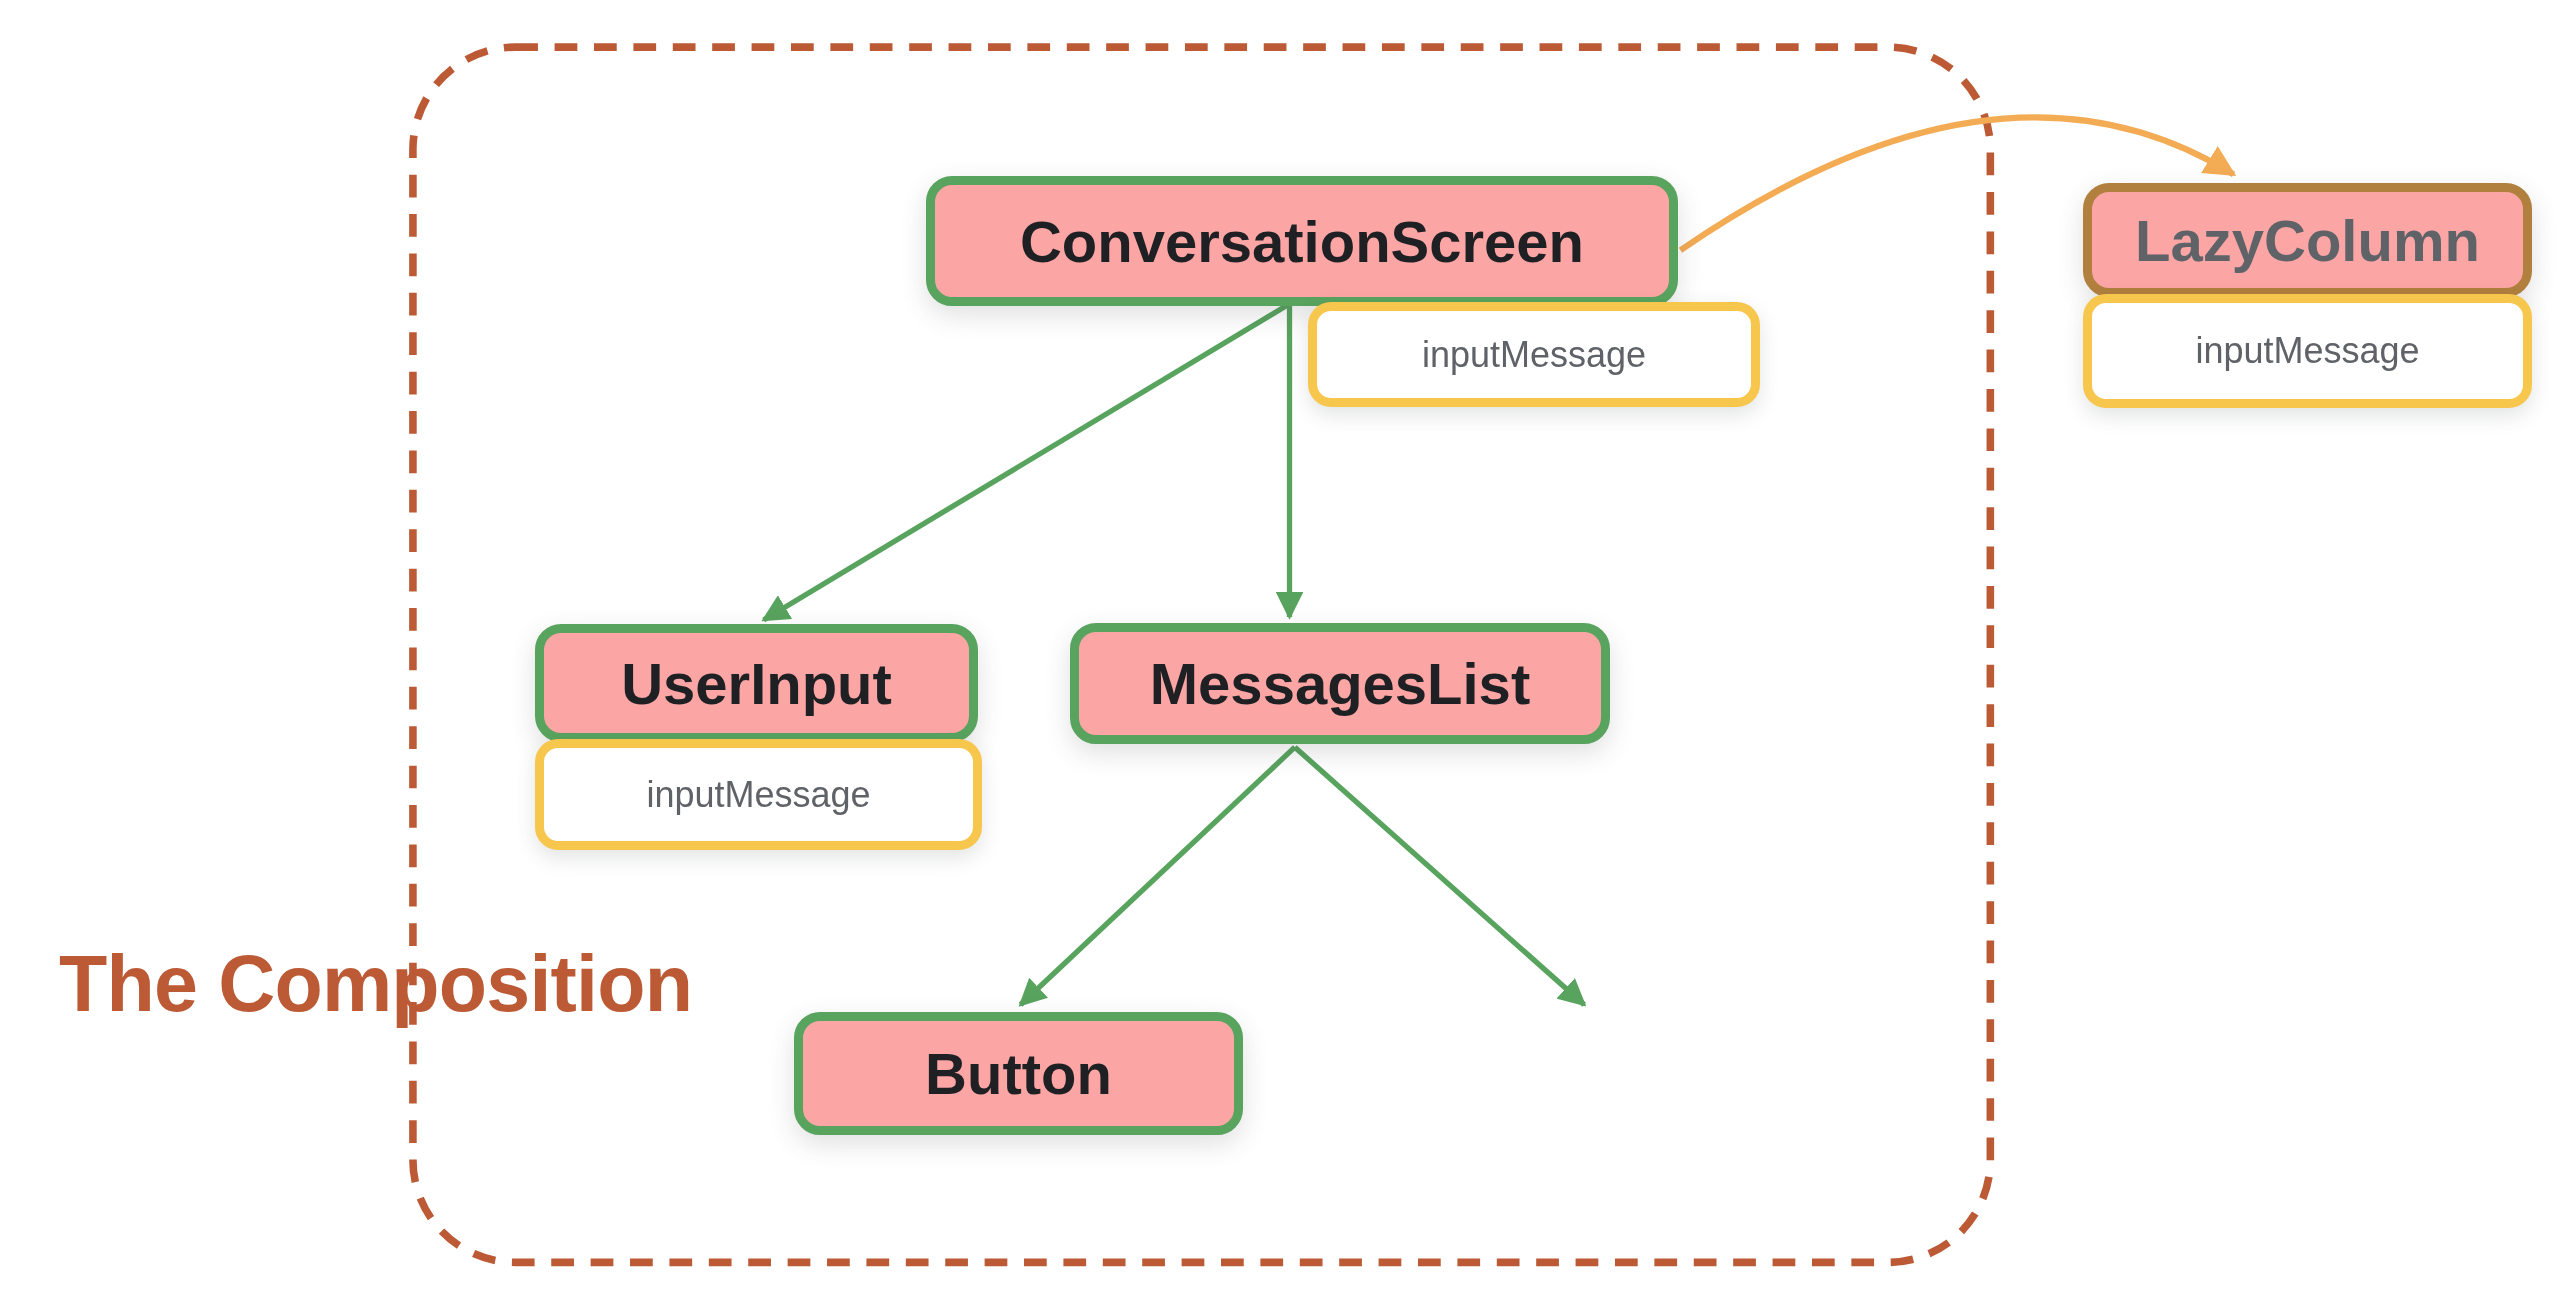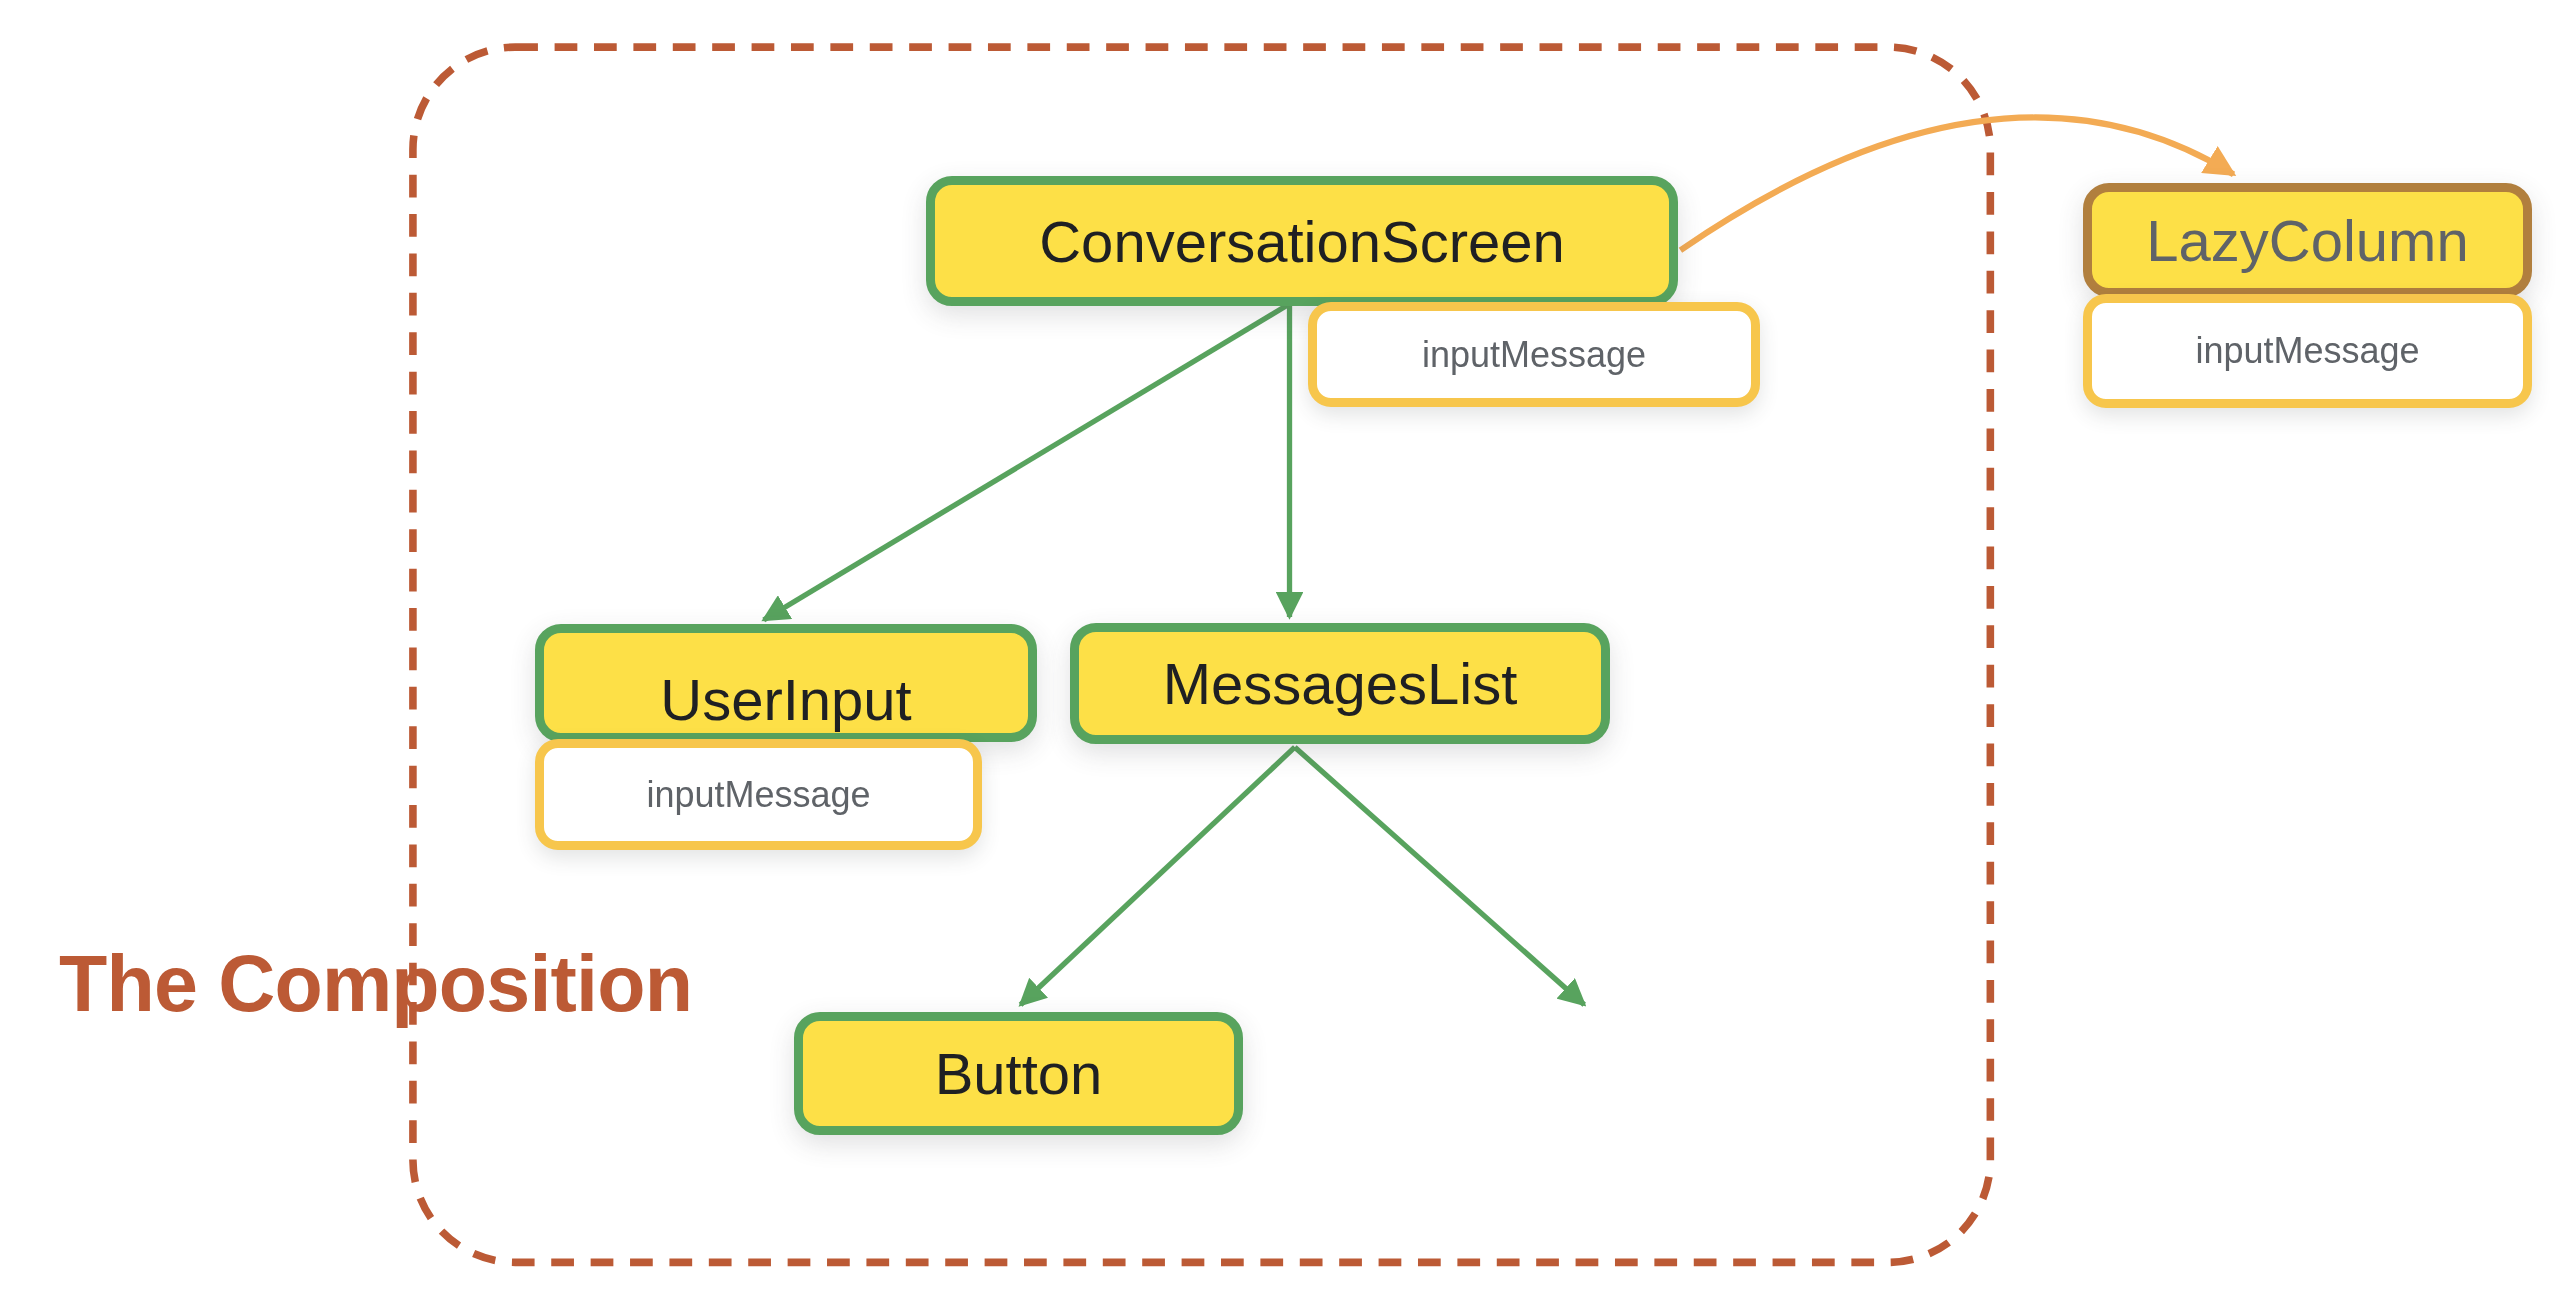--- a/index.html
+++ b/index.html
@@ -16,28 +16,29 @@
     overflow: hidden;
   }
   #edge-layer {
     position: absolute;
     left: 0; top: 0;
     width: 2576px; height: 1308px;
     z-index: 1;
   }
   .node {
     position: absolute;
-    background: #fde047;
+    background: #fca5a5;
     display: flex;
     align-items: center;
     justify-content: center;
     box-sizing: border-box;
     border-radius: 26px;
     box-shadow: 0 9px 26px rgba(60,64,67,0.16);
     z-index: 2;
+    font-weight: bold;
   }
   .node .label {
     font-size: 58px;
     color: #1f2023;
     white-space: nowrap;
   }
   .composable {
     border: 9.8px solid #58a35e;
   }
   .state-badge {
@@ -59,21 +60,21 @@
   }
   .viewmodel {
     border: 9.8px solid #b17f3e;
   }
   .viewmodel .label {
     color: #5f6368;
   }
   
   #conversation-screen { left: 926px; top: 176px;  width: 752px; height: 130px; }
   #conversation-state  { left: 1308px; top: 302px;  width: 452px; height: 105px; }
-  #user-input          { left: 535px;  top: 624px;  width: 502px; height: 118px; align-items: flex-end; }
+  #user-input          { left: 535px;  top: 624px;  width: 443px; height: 118px; }
   #user-input-state    { left: 535px;  top: 739px;  width: 447px; height: 111px; }
   #messages-list       { left: 1070px; top: 623px;  width: 540px; height: 121px; }
   #button-node         { left: 794px; top: 1012px; width: 449px; height: 123px; }
   #lazy-column         { left: 1364px; top: 1012px; width: 449px; height: 123px; }
   #view-model          { left: 2083px; top: 183px;  width: 449px; height: 114px; }
   #view-model-state    { left: 2083px; top: 294px;  width: 449px; height: 114px; }
 
   #composition-title {
     position: absolute;
     left: 59px;

